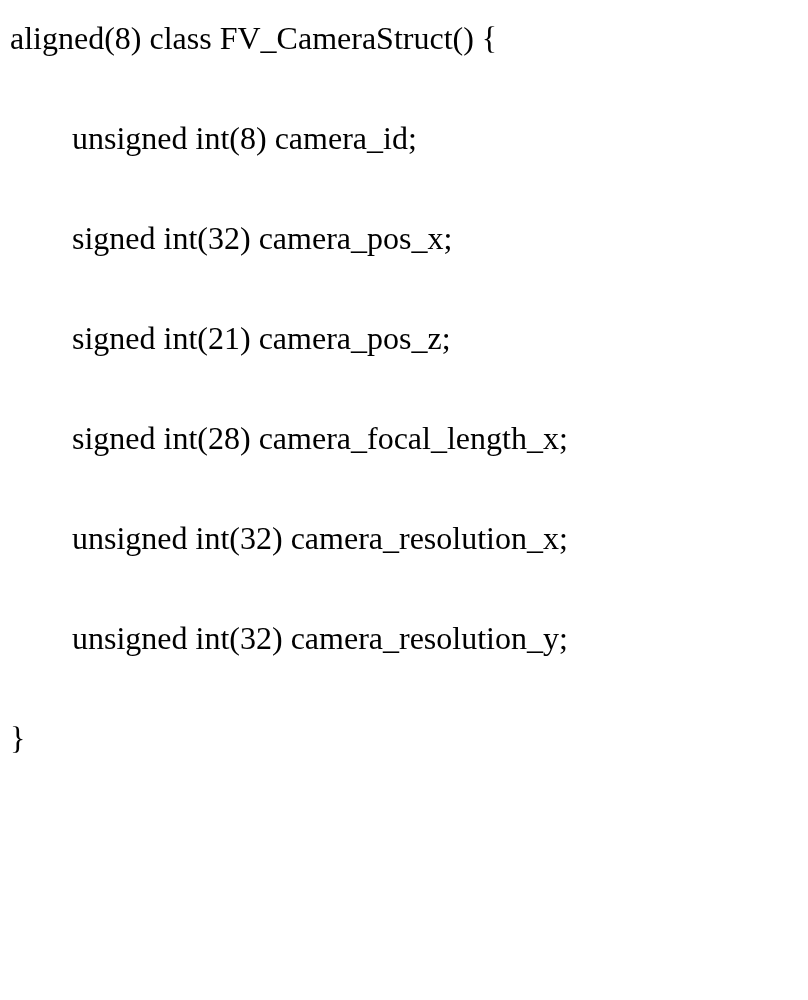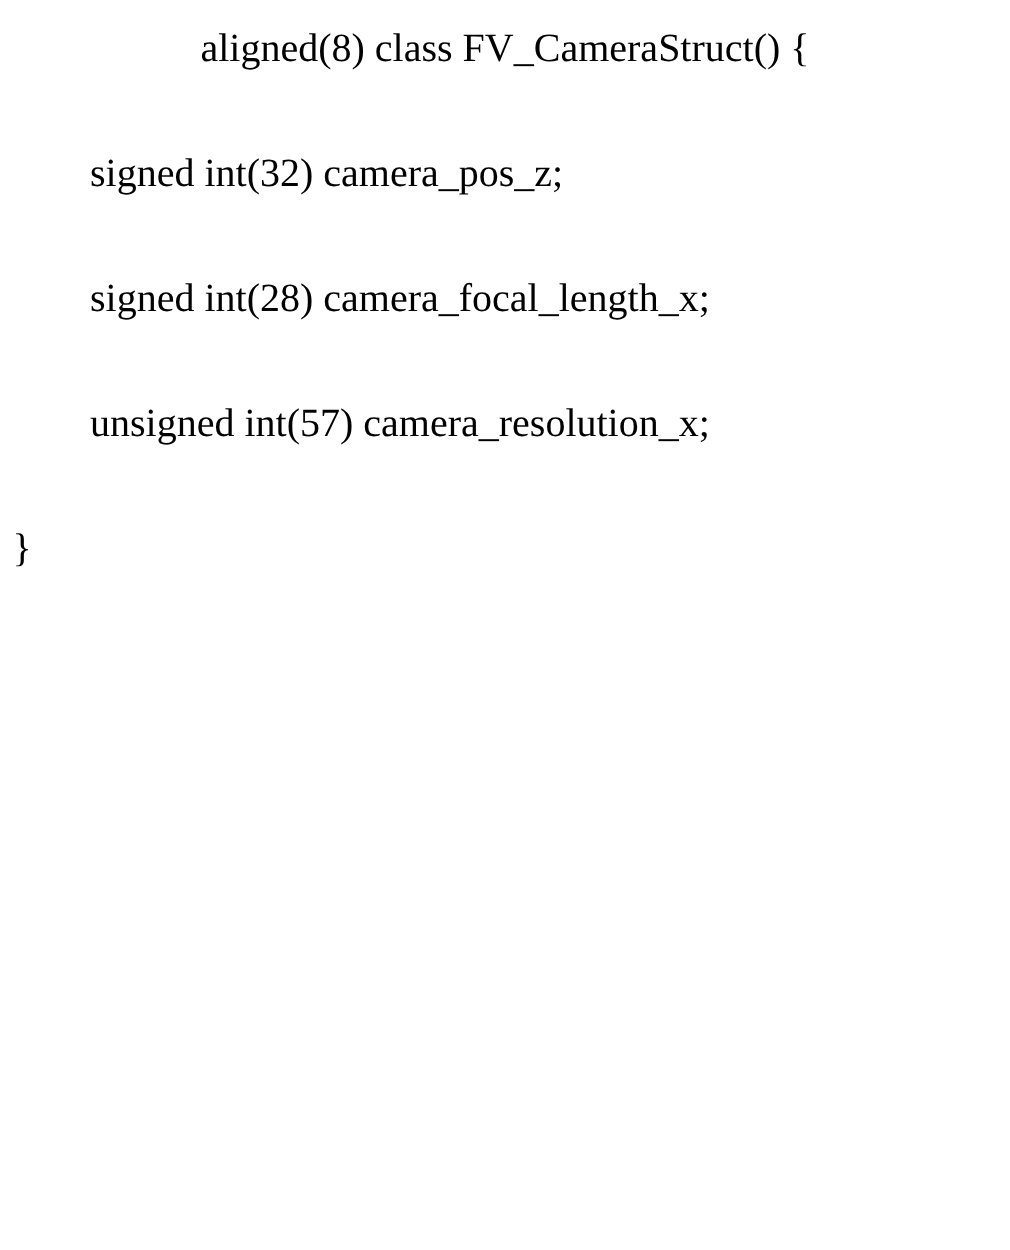--- a/index.html
+++ b/index.html
@@ -15,32 +15,34 @@
   }
   .page {
     padding: 22px 10px 10px 10px;
   }
   .line {
     white-space: pre;
     margin-bottom: 68px;
   }
   .line.first {
     padding-left: 0;
-    text-align: center;
   }
   .line.member {
     padding-left: 62px;
   }
   .line.last {
     padding-left: 0;
     margin-bottom: 0;
   }
 </style>
 </head>
 <body>
 
 <div class="page">
   <div class="line first">aligned(8) class FV_CameraStruct() {</div>
-  <div class="line member">signed int(32) camera_pos_z;</div>
+  <div class="line member">unsigned int(8) camera_id;</div>
+  <div class="line member">signed int(32) camera_pos_x;</div>
+  <div class="line member">signed int(21) camera_pos_z;</div>
   <div class="line member">signed int(28) camera_focal_length_x;</div>
-  <div class="line member">unsigned int(57) camera_resolution_x;</div>
+  <div class="line member">unsigned int(32) camera_resolution_x;</div>
+  <div class="line member">unsigned int(32) camera_resolution_y;</div>
   <div class="line last">}</div>
 </div>
 
 </body></html>

